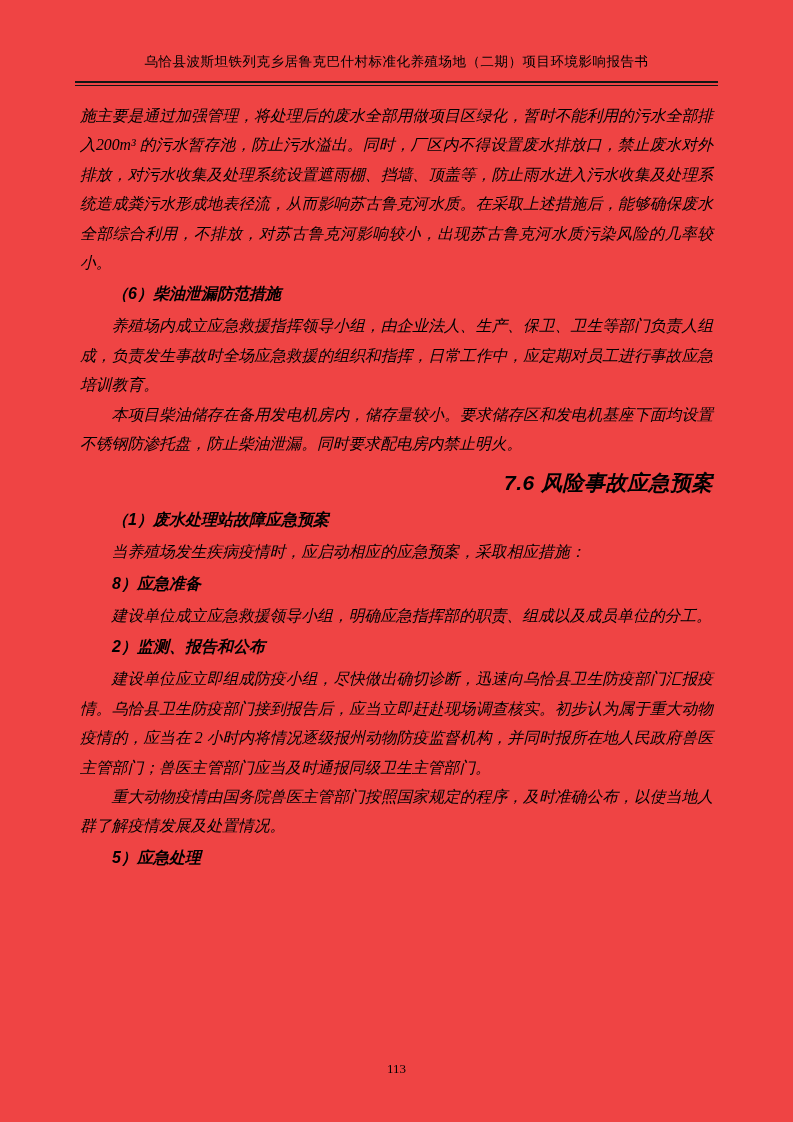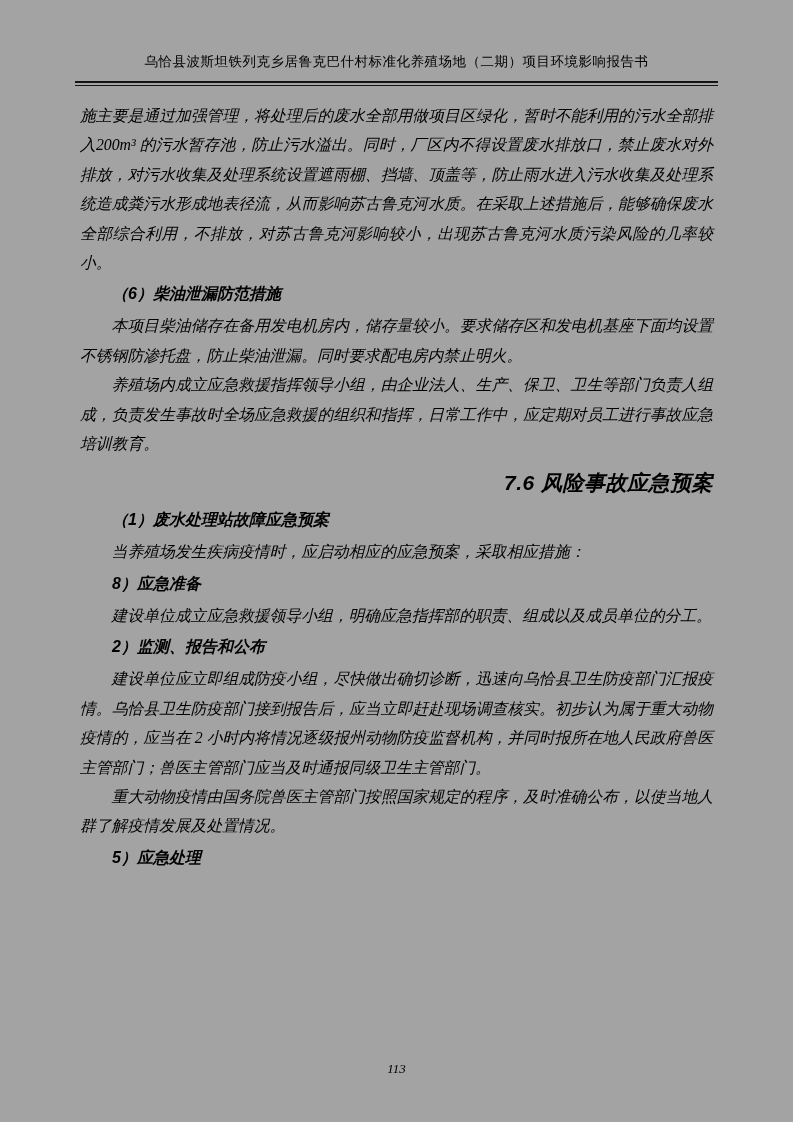--- a/index.html
+++ b/index.html
@@ -4,21 +4,21 @@
 <style>
   html, body { margin: 0; padding: 0; }
   body {
     width: 793px; height: 1122px;
     background: #ffffff;
     color: #000000;
     font-family: "Liberation Serif", "DejaVu Serif", serif;
     position: relative;
     overflow: hidden;
   }
-  .page { position: absolute; inset: 0; background: #a3a3a3; }
+  .page { position: absolute; inset: 0; background: #ef4444; }
 
   .header { padding: 52px 80px 0 80px; }
   .header-title {
     text-align: center;
     font-size: 13.5px;
     line-height: 20px;
     letter-spacing: 0.5px;
     white-space: nowrap;
   }
   .double-rule {
@@ -58,43 +58,42 @@
     letter-spacing: 0.5px;
   }
 
   .footer {
     position: absolute;
     left: 0; right: 0;
     top: 1060px;
     text-align: center;
     font-size: 13px;
     line-height: 18px;
-    font-style: italic;
   }
 </style>
 </head>
 <body>
 
 <div class="page">
 
   <div class="header">
     <div class="header-title">乌恰县波斯坦铁列克乡居鲁克巴什村标准化养殖场地（二期）项目环境影响报告书</div>
   </div>
 
   <div class="double-rule"></div>
 
   <div class="content">
 
     <p class="noindent">施主要是通过加强管理，将处理后的废水全部用做项目区绿化，暂时不能利用的污水全部排入200m³ 的污水暂存池，防止污水溢出。同时，厂区内不得设置废水排放口，禁止废水对外排放，对污水收集及处理系统设置遮雨棚、挡墙、顶盖等，防止雨水进入污水收集及处理系统造成粪污水形成地表径流，从而影响苏古鲁克河水质。在采取上述措施后，能够确保废水全部综合利用，不排放，对苏古鲁克河影响较小，出现苏古鲁克河水质污染风险的几率较小。</p>
 
     <div class="h-bold h-item">（6）柴油泄漏防范措施</div>
 
+    <p>养殖场内成立应急救援指挥领导小组，由企业法人、生产、保卫、卫生等部门负责人组成，负责发生事故时全场应急救援的组织和指挥，日常工作中，应定期对员工进行事故应急培训教育。</p>
+
     <p>本项目柴油储存在备用发电机房内，储存量较小。要求储存区和发电机基座下面均设置不锈钢防渗托盘，防止柴油泄漏。同时要求配电房内禁止明火。</p>
-
-    <p>养殖场内成立应急救援指挥领导小组，由企业法人、生产、保卫、卫生等部门负责人组成，负责发生事故时全场应急救援的组织和指挥，日常工作中，应定期对员工进行事故应急培训教育。</p>
 
     <div class="h-bold h-section">7.6 风险事故应急预案</div>
 
     <div class="h-bold h-item">（1）废水处理站故障应急预案</div>
 
 
 
     <p>当养殖场发生疾病疫情时，应启动相应的应急预案，采取相应措施：</p>
 
     <div class="h-bold h-item">8）应急准备</div>

